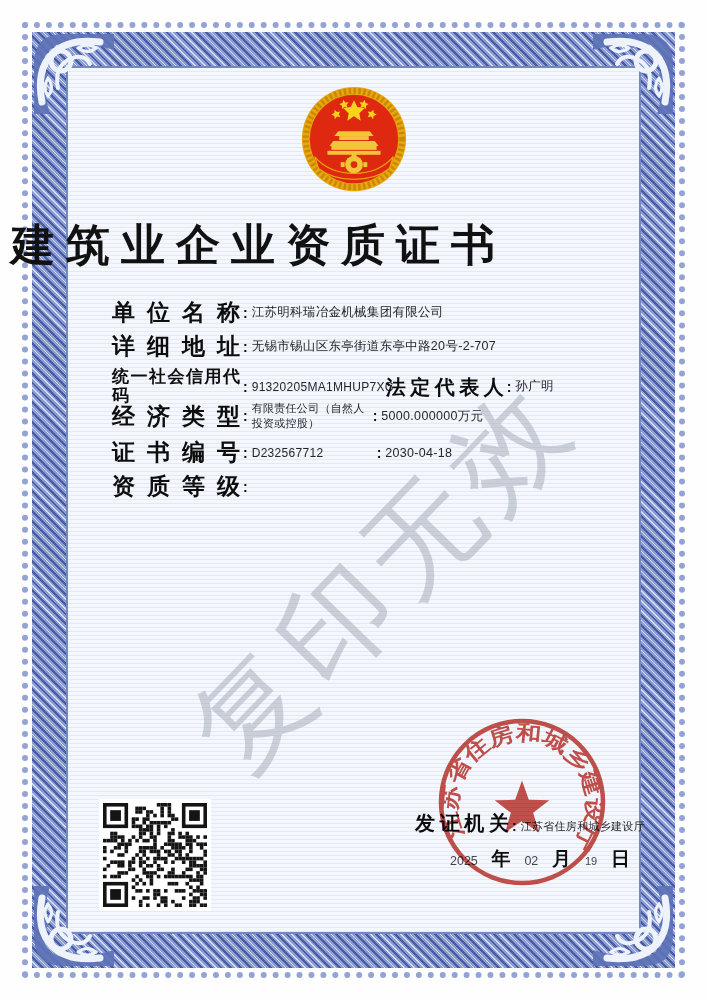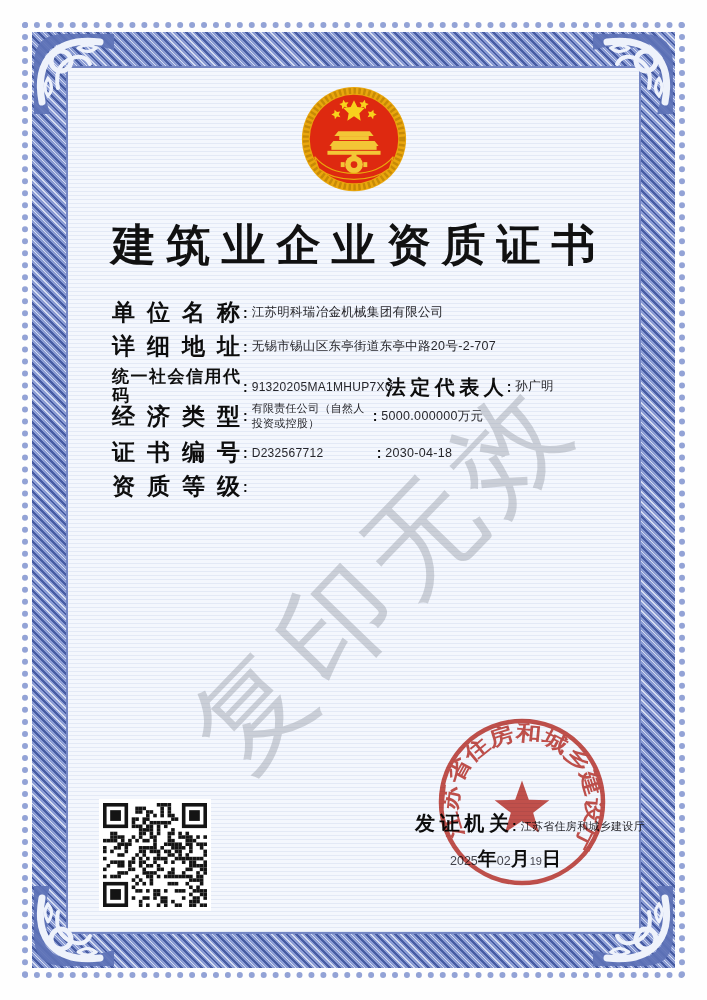--- a/index.html
+++ b/index.html
@@ -42,21 +42,21 @@
     transform:rotate(-46deg);transform-origin:left top;
     font-size:112px;letter-spacing:10px;white-space:nowrap;
     color:#8b919c;opacity:.38;font-weight:400;
     pointer-events:none;
   }
   
   .emblem{position:absolute;top:82px;left:50%;transform:translateX(-50%);width:118px;height:118px;}
   
   .cert-title{
     position:absolute;top:216px;left:0;width:100%;
-    text-align:center;font-size:44px;font-weight:900;color:#111;
+    text-align:left;font-size:44px;font-weight:900;color:#111;
     letter-spacing:11px;text-indent:11px;
     font-family:"DejaVu Sans","Liberation Sans",sans-serif;
   }
   
   .frow{position:absolute;left:112px;right:64px;display:flex;align-items:center;}
   .lbl{
     font-weight:900;color:#0d0d0d;flex:0 0 auto;
     text-align:justify;text-align-last:justify;
     font-size:23px;width:128px;line-height:1.1;
   }
@@ -69,21 +69,21 @@
   .val.w122{width:122px;font-size:12px;}
   .val.wrap{width:118px;font-size:11px;line-height:1.4;}
   
   .qr-box{position:absolute;left:99px;top:799px;width:112px;height:112px;background:#fff;
           padding:0;box-sizing:border-box;display:flex;align-items:center;justify-content:center;}
   .issuer-row{position:absolute;left:415px;top:812px;display:flex;align-items:flex-end;}
   .issuer-row .lbl{font-size:20px;width:94px;}
   .issuer-row .val{font-size:11px;width:134px;}
   .date-row{
     position:absolute;left:450px;top:846px;width:180px;
-    display:flex;align-items:baseline;justify-content:flex-start;
+    display:flex;align-items:baseline;justify-content:space-between;
   }
   .date-num{font-size:12.5px;color:#44444c;}
   .date-num.day{font-size:11px;}
   .date-unit{font-size:19px;font-weight:900;color:#0d0d0d;}
   
   .seal{position:absolute;left:432px;top:712px;width:180px;height:180px;
         opacity:.88;mix-blend-mode:multiply;pointer-events:none;}
 </style>
 </head>
 <body>

